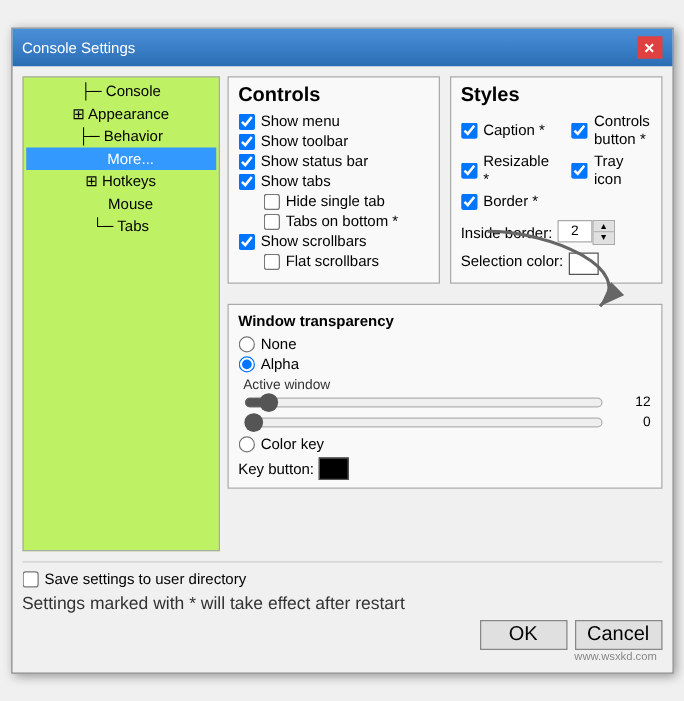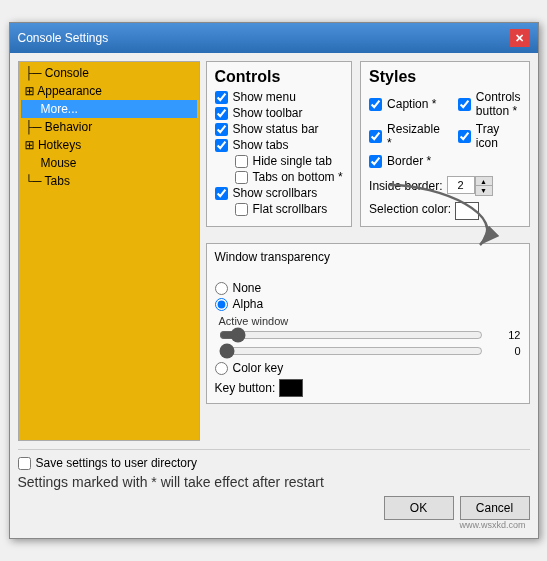--- a/index.html
+++ b/index.html
@@ -51,26 +51,27 @@
       display: flex;
       flex-direction: column;
     }
     .main-area {
       display: flex;
       gap: 6px;
       margin-bottom: 8px;
     }
     
     .sidebar {
-      width: 182px;
+      width: 158px;
       border: 1px solid #aaa;
-      background: #eab308;
+      background: #bef264;
       padding: 2px;
       min-height: 380px;
       font-size: 12px;
+      text-align: center;
     }
     .tree-item {
       padding: 2px 4px;
       cursor: pointer;
       white-space: nowrap;
     }
     .tree-item.selected {
       background: #3399ff;
       color: white;
     }
@@ -170,22 +171,22 @@
       background: black;
     }
     
     .transparency-section {
       border: 1px solid #aaa;
       padding: 6px 8px;
       background: #f9f9f9;
     }
     .transparency-title {
       font-size: 12px;
-      font-weight: normal;
-      margin-bottom: 17px;
+      font-weight: bold;
+      margin-bottom: 4px;
     }
     .radio-row {
       display: flex;
       align-items: center;
       margin-bottom: 2px;
     }
     .radio-row input[type="radio"] {
       margin-right: 5px;
       width: 13px;
       height: 13px;
@@ -241,21 +242,21 @@
       display: flex;
       justify-content: flex-end;
       gap: 6px;
     }
     .dialog-btn {
       width: 70px;
       height: 24px;
       background: #e0e0e0;
       border: 1px solid #888;
       cursor: pointer;
-      font-size: 12px;
+      font-size: 16px;
     }
     .wsxkd {
       font-size: 9px;
       color: #888;
       text-align: right;
       padding-right: 4px;
     }
     
     .arrow-container {
       position: relative;
@@ -281,25 +282,25 @@
   <div class="window-body">
     <div class="main-area">
 
       <div class="sidebar">
         <div class="tree-item">
           <span>├─ Console</span>
         </div>
         <div class="tree-item">
           <span>⊞ Appearance</span>
         </div>
+        <div class="tree-item">
+          <span>├─ Behavior</span>
+        </div>
         <div class="tree-item selected">
           <span class="indent1">More...</span>
-        </div>
-        <div class="tree-item">
-          <span>├─ Behavior</span>
         </div>
         <div class="tree-item">
           <span>⊞ Hotkeys</span>
         </div>
         <div class="tree-item">
           <span class="indent1">Mouse</span>
         </div>
         <div class="tree-item">
           <span>└─ Tabs</span>
         </div>

